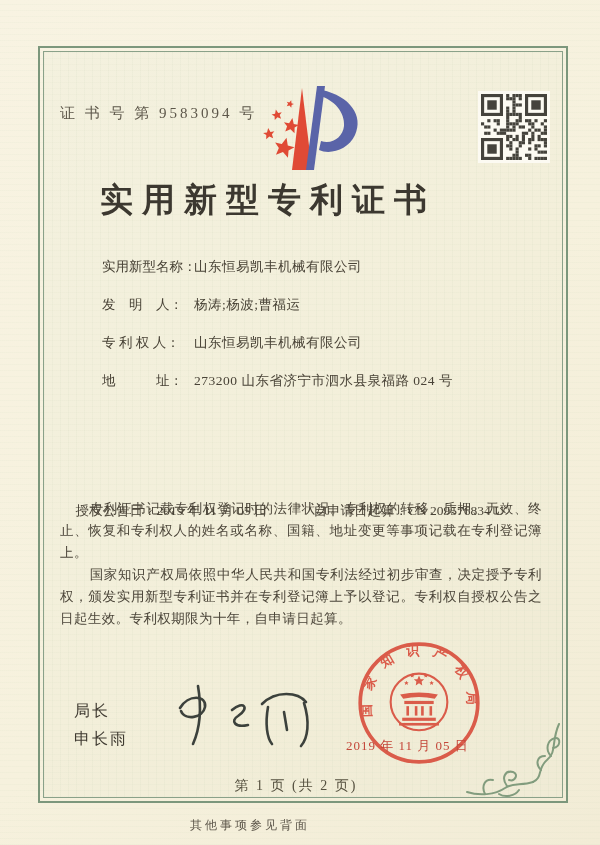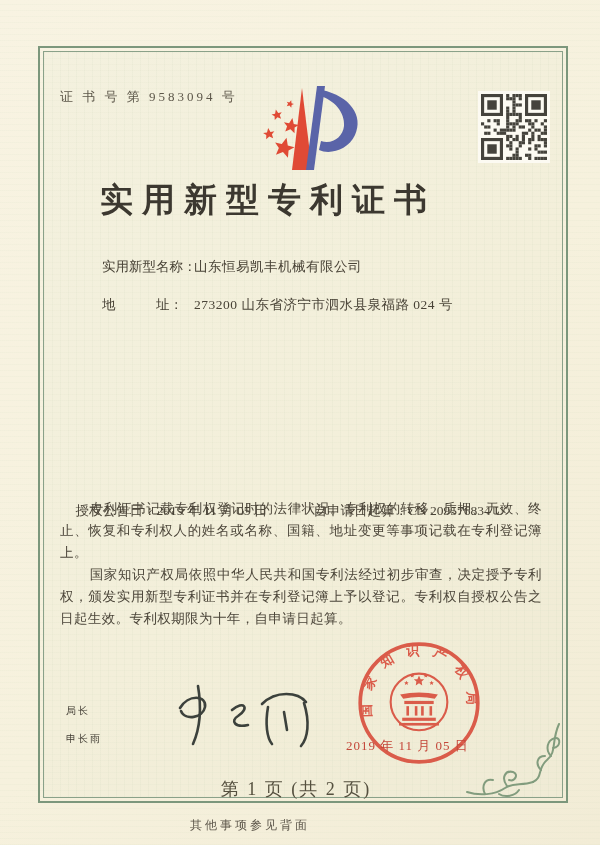--- a/index.html
+++ b/index.html
@@ -21,22 +21,22 @@
     box-sizing:border-box;
   }
   .border-inner{
     position:absolute;left:3px;top:3px;right:3px;bottom:3px;
     border:1px solid #8aa189;
     background:
       repeating-linear-gradient(90deg, rgba(140,175,135,0.05) 0 1px, transparent 1px 8px),
       rgba(215,230,200,0.10);
   }
   .cert-no{
-    position:absolute;left:60px;top:88px;
-    font-size:13px;letter-spacing:3px;color:#5d574a;
+    position:absolute;left:60px;top:104px;
+    font-size:15px;letter-spacing:3px;color:#5d574a;
   }
   .logo{position:absolute;left:240px;top:82px;width:126px;height:92px;}
   .qr{position:absolute;left:478px;top:91px;width:66px;height:66px;background:#fcfaf2;padding:3px;}
   .title{
     position:absolute;left:0;top:178px;width:536px;
     text-align:center;margin:0;
     font-size:33px;font-weight:bold;letter-spacing:9px;
     color:#3c3830;
   }
   .fields{position:absolute;left:62px;top:248px;width:480px;}
@@ -46,30 +46,30 @@
   .grant-row{
     position:absolute;left:62px;top:466px;width:480px;height:30px;line-height:30px;
     font-size:13.5px;color:#494337;white-space:pre;
   }
   .grant-row .gd{margin-right:46px;}
   .paras{position:absolute;left:60px;top:498px;width:482px;color:#4c463a;}
   .paras p{
     margin:0;font-size:13.5px;line-height:22px;
     text-indent:2.2em;text-align:justify;letter-spacing:0.4px;
   }
-  .signer{position:absolute;left:66px;top:697px;color:#3f3a31;font-size:10px;line-height:28px;letter-spacing:2px;}
+  .signer{position:absolute;left:74px;top:697px;color:#3f3a31;font-size:16px;line-height:28px;letter-spacing:2px;}
   .signature{position:absolute;left:160px;top:680px;width:160px;height:75px;}
   .seal{position:absolute;left:356px;top:640px;width:126px;height:126px;opacity:0.92;}
   .seal-date{
     position:absolute;left:346px;top:737px;width:160px;
     font-size:13px;color:#c4473a;letter-spacing:1px;
   }
   .page-info{
     position:absolute;left:0;top:777px;width:592px;text-align:center;
-    font-size:18px;color:#55503f;letter-spacing:2px;
+    font-size:14px;color:#55503f;letter-spacing:2px;
   }
   .footer-note{
     position:absolute;left:0;top:817px;width:500px;text-align:center;
     font-size:12px;color:#5c564a;letter-spacing:3px;
   }
   .flourish{position:absolute;left:455px;top:712px;width:112px;height:90px;}
 </style>
 </head>
 <body>
 
@@ -225,20 +225,22 @@
       <rect x="48" y="6" width="9" height="9" fill="#45433c"></rect>
       <rect x="0" y="42" width="21" height="21" fill="#45433c"></rect>
       <rect x="3" y="45" width="15" height="15" fill="#fcfaf2"></rect>
       <rect x="6" y="48" width="9" height="9" fill="#45433c"></rect>
     </svg>
 
   <h1 class="title">实用新型专利证书</h1>
 
   <div class="fields">
     <div class="row"><span class="lbl">实用新型名称：</span><span class="val">山东恒易凯丰机械有限公司</span></div>
+    <div class="row"><span class="lbl">发　明　人：</span><span class="val">杨涛;杨波;曹福运</span></div>
+    <div class="row"><span class="lbl">专 利 权 人：</span><span class="val">山东恒易凯丰机械有限公司</span></div>
     <div class="row"><span class="lbl">地　　　址：</span><span class="val">273200 山东省济宁市泗水县泉福路 024 号</span></div>
   </div>
 
   <div class="grant-row">
     <span>授权公告日：</span><span class="gd">2019 年 11 月 05 日</span><span>自申请日起算：</span><span>CN 209576834 U</span>
   </div>
 
   <div class="paras">
     <p>专利证书记载专利权登记时的法律状况。专利权的转移、质押、无效、终止、恢复和专利权人的姓名或名称、国籍、地址变更等事项记载在专利登记簿上。</p>
     <p>国家知识产权局依照中华人民共和国专利法经过初步审查，决定授予专利权，颁发实用新型专利证书并在专利登记簿上予以登记。专利权自授权公告之日起生效。专利权期限为十年，自申请日起算。</p>

